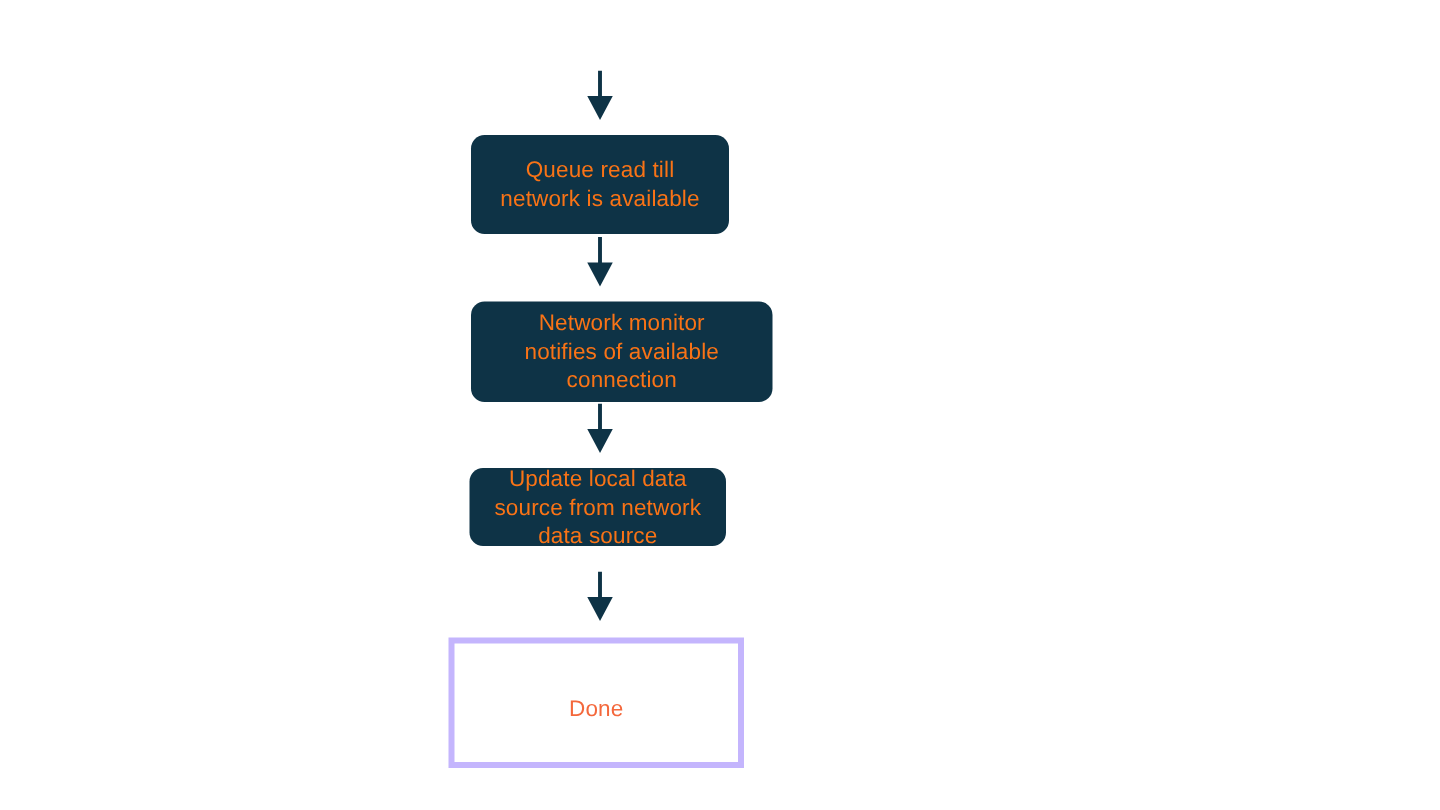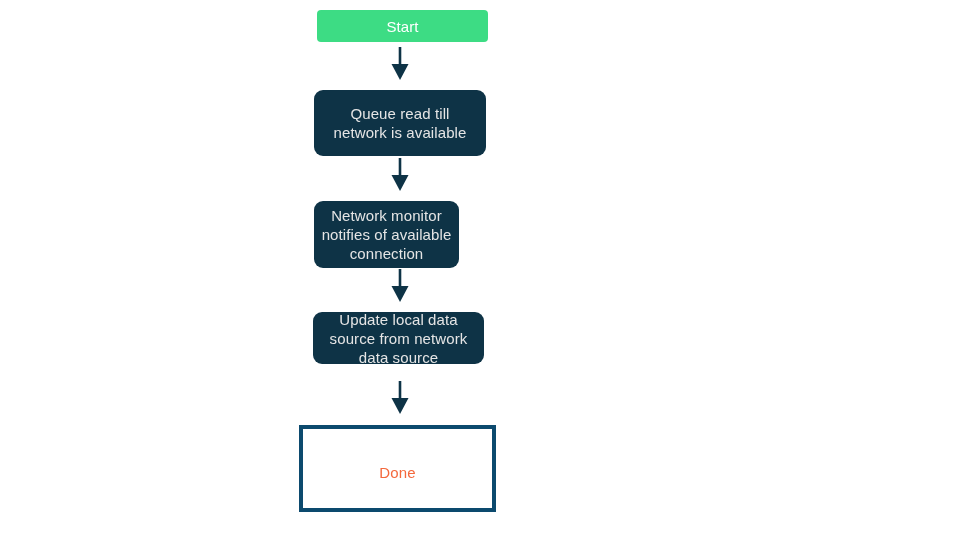--- a/index.html
+++ b/index.html
@@ -49,51 +49,51 @@
     color: #ffffff;
     font-size: 15px;
   }
 
   
   .node-process {
     background: #0e3346;
     border-radius: 9px;
   }
   .node-process .node-label {
-    color: #e5e5e5;
+    color: #f97316;
     font-size: 15px;
   }
 
   .node-process-1 {
     left: 314px;
     top: 90px;
     width: 172px;
     height: 66px;
   }
   .node-process-2 {
     left: 314px;
     top: 201px;
-    width: 145px;
+    width: 201px;
     height: 67px;
   }
   .node-process-3 {
     left: 313px;
     top: 312px;
     width: 171px;
     height: 52px;
   }
 
   
   .node-done {
     left: 299px;
     top: 425px;
     width: 197px;
     height: 87px;
     background: #ffffff;
-    border: 4px solid #0c4a6e;
+    border: 4px solid #c4b5fd;
     border-radius: 0;
     align-items: flex-start;
     padding-top: 34px;
   }
   .node-done .node-label {
     color: #f4683c;
     font-size: 15px;
   }
 
   
@@ -106,23 +106,20 @@
   .arrow-1 { top: 47px; }
   .arrow-2 { top: 158px; }
   .arrow-3 { top: 269px; }
   .arrow-4 { top: 381px; }
 </style>
 </head>
 <body>
 
 <div id="flowchart">
 
-  <div class="node node-start">
-    <span class="node-label">Start</span>
-  </div>
 
   <svg class="arrow arrow-1" viewBox="0 0 28 34">
     <line x1="14" y1="0" x2="14" y2="21" stroke="#0e3346" stroke-width="2.6"></line>
     <polygon points="14,33 5.5,17 22.5,17" fill="#0e3346"></polygon>
   </svg>
 
   <div class="node node-process node-process-1">
     <span class="node-label">Queue read till
 network is available</span>
   </div>

